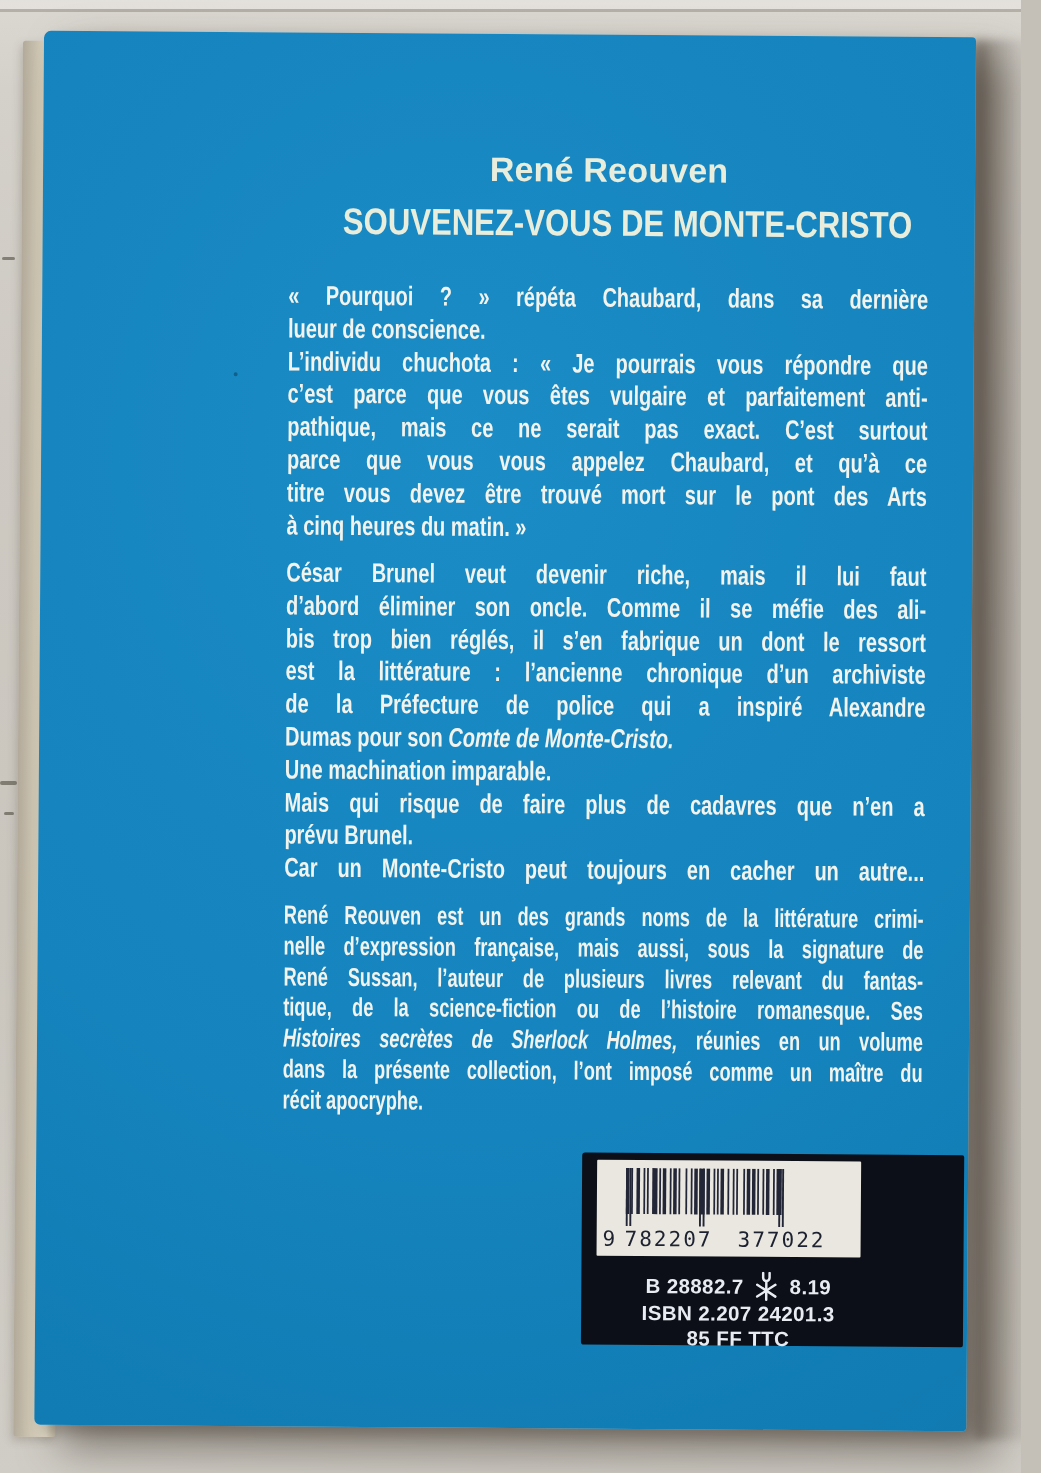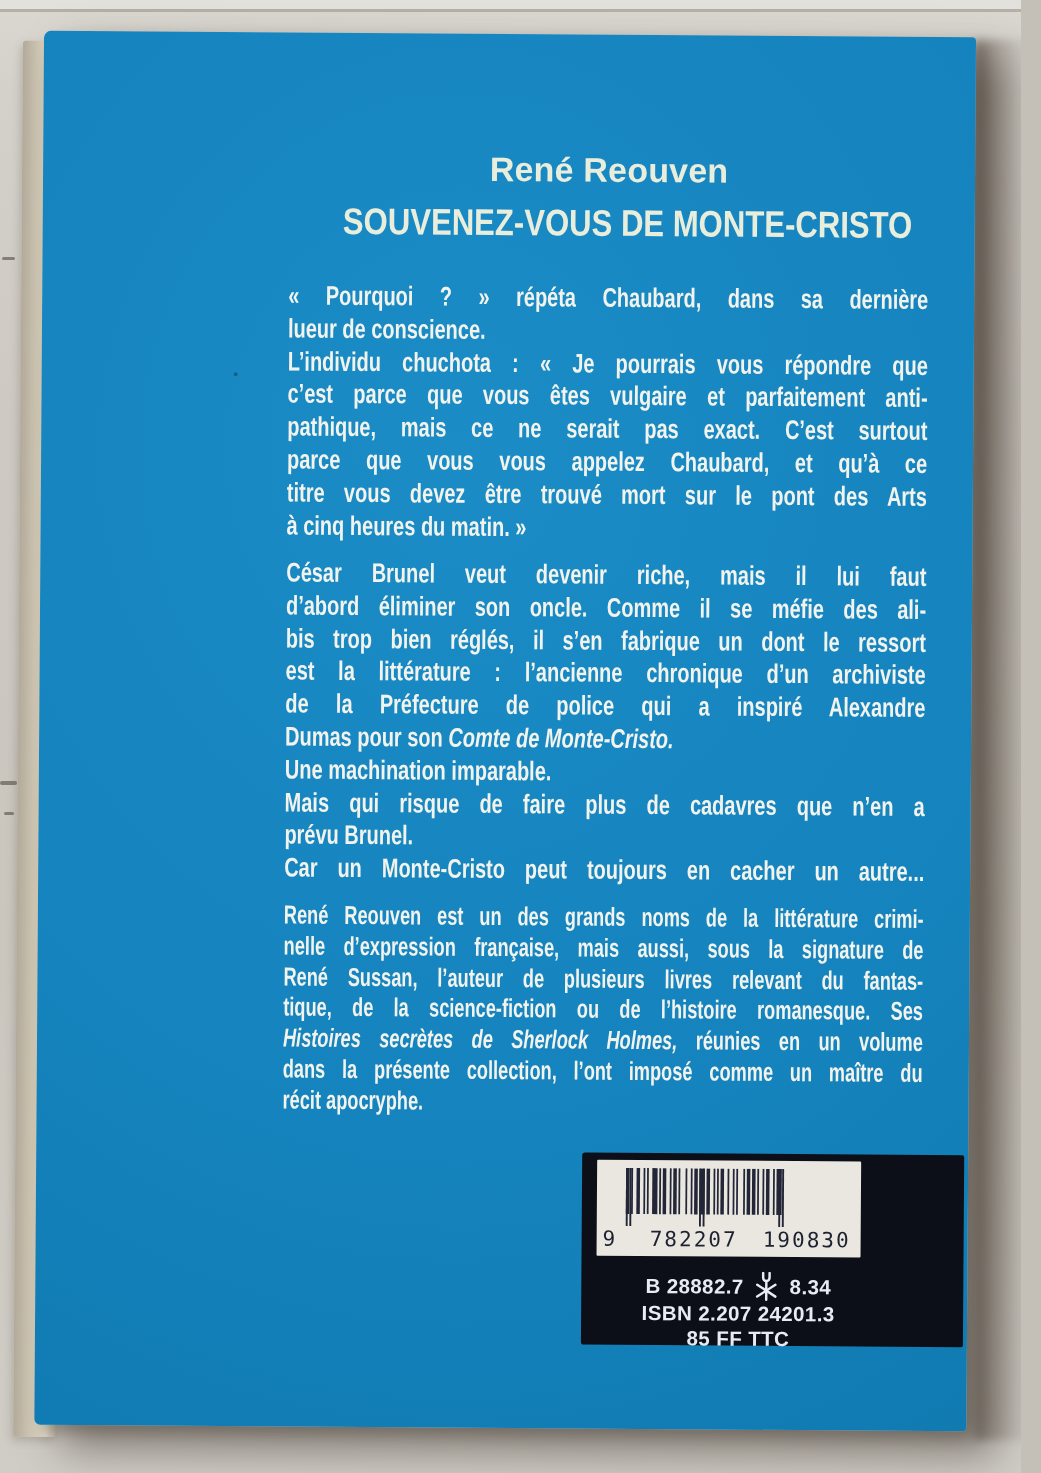--- a/index.html
+++ b/index.html
@@ -92,21 +92,21 @@
     background: #e9e7e0; border-radius: 1px;
   }
   .barcode-bars { position: absolute; left: 24px; top: 8px; }
   .barcode-digits {
     position: absolute; left: 0; bottom: 5px; width: 100%;
     display: flex; align-items: baseline; padding: 0 10px 0 6px;
     font-family: "DejaVu Sans Mono", monospace;
     font-size: 21px; color: #1d2130; letter-spacing: 2px;
   }
   .barcode-digits .lead { width: 22px; }
-  .barcode-digits .grp  { flex: 1; text-align: right; }
+  .barcode-digits .grp  { flex: 1; text-align: left; }
 
   .imprint-text {
     position: absolute; left: 12px; top: 118px; width: 290px;
     color: #e8ebf2; font-weight: bold; font-size: 20.5px;
     text-align: center; letter-spacing: 0.4px; line-height: 24.5px;
   }
   .imprint-row1 {
     display: flex; align-items: center; justify-content: center; gap: 10px;
   }
   .logo-icon { display: inline-block; width: 26px; height: 30px; }
@@ -222,34 +222,34 @@
             <rect x="5" y="0" width="1.9" height="58" fill="#232636"></rect>
             <rect x="8.6" y="0" width="1.9" height="58" fill="#232636"></rect>
             <rect x="78.25" y="0" width="1.9" height="58" fill="#232636"></rect>
             <rect x="81.85" y="0" width="1.9" height="58" fill="#232636"></rect>
             <rect x="157.5" y="0" width="1.9" height="58" fill="#232636"></rect>
             <rect x="161.1" y="0" width="1.9" height="58" fill="#232636"></rect>
           </svg>
         <div class="barcode-digits">
           <span class="lead">9</span>
           <span class="grp">782207</span>
-          <span class="grp">190830</span>
+          <span class="grp">377022</span>
         </div>
       </div>
 
       <div class="imprint-text">
         <div class="imprint-row1">
           <span>B 28882.7</span>
           <svg class="logo-icon" viewBox="0 0 24 28" fill="none" stroke="#e8ebf2" stroke-width="2.3" stroke-linecap="round">
             <path d="M9 1 v4.5 a3 3 0 0 0 6 0 V1"></path>
             <path d="M12 9 V26"></path>
             <path d="M3.5 12 L20.5 23"></path>
             <path d="M20.5 12 L3.5 23"></path>
           </svg>
-          <span>8.34</span>
+          <span>8.19</span>
         </div>
         <div>ISBN 2.207 24201.3</div>
         <div>85 FF TTC</div>
       </div>
 
     </div>
   </div>
 </div>
 
 </body></html>

